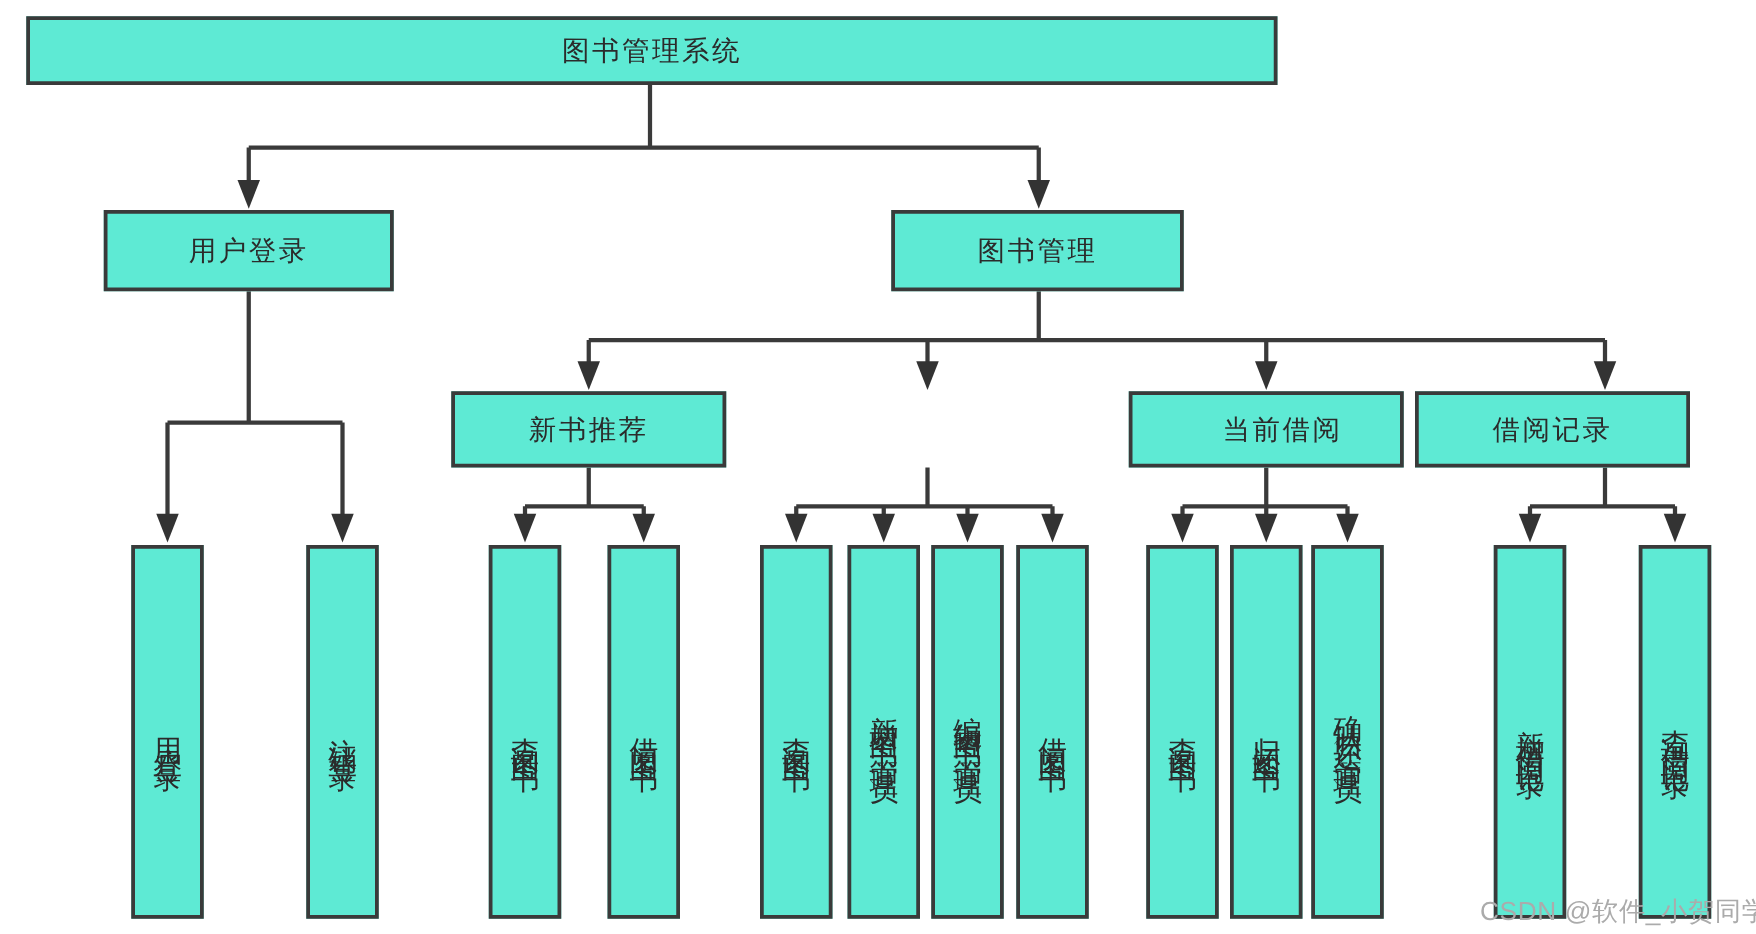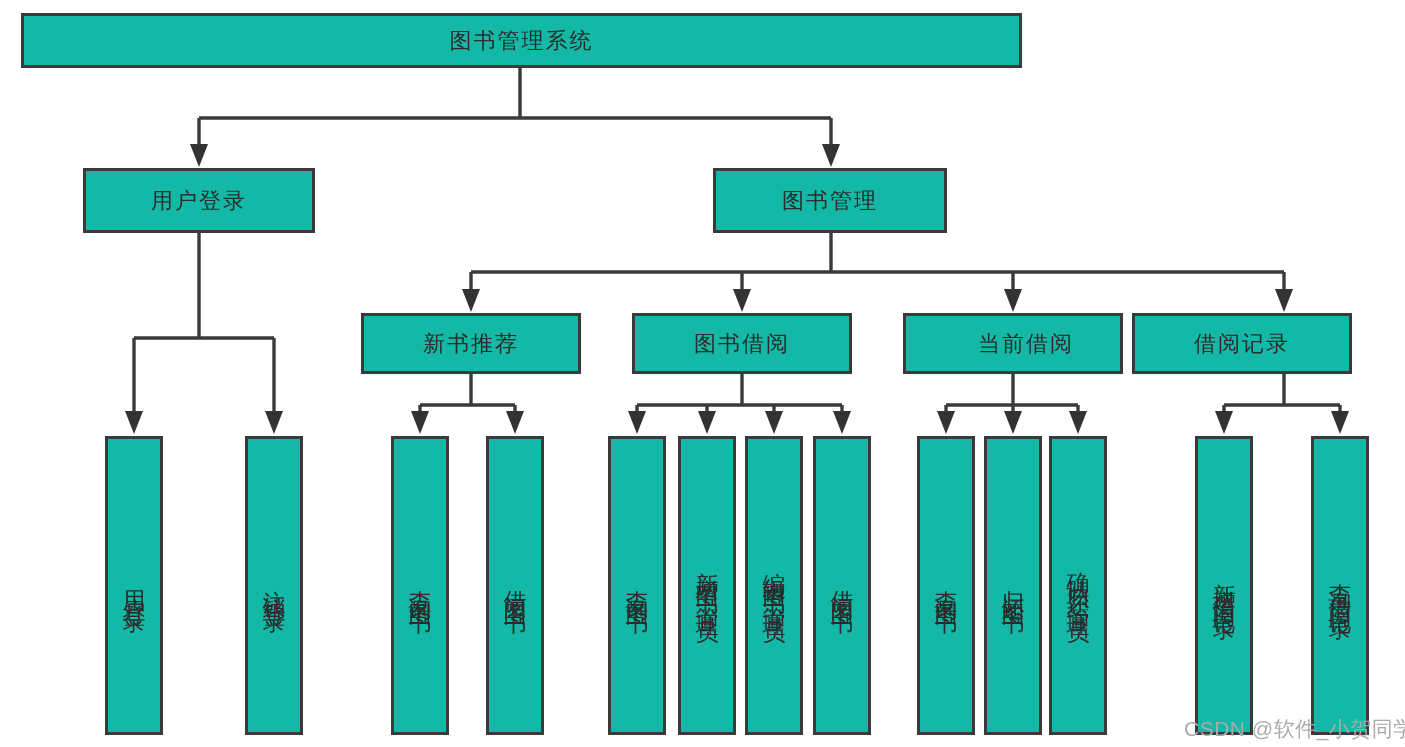--- a/index.html
+++ b/index.html
@@ -17,21 +17,21 @@
   }
   svg.connectors {
     position: absolute;
     left: 0;
     top: 0;
   }
   .node {
     position: absolute;
     box-sizing: border-box;
     border: 3px solid #3a3a3a;
-    background: #14b8a6;
+    background: #5eead4;
     display: flex;
     align-items: center;
     justify-content: center;
     color: #2b2b2b;
   }
   .node.h {
     font-size: 22px;
     letter-spacing: 2px;
     white-space: nowrap;
   }
@@ -126,21 +126,20 @@
       <polygon points="1331,411 1349,411 1340,434"></polygon>
     </g>
   </svg>
 
   <div class="node h" style="left:21px; top:13px; width:1001px; height:55px;">图书管理系统</div>
 
   <div class="node h" style="left:83px; top:168px; width:232px; height:65px;">用户登录</div>
   <div class="node h" style="left:361px; top:313px; width:220px; height:61px;">新书推荐</div>
 
   <div class="node h" style="left:713px; top:168px; width:234px; height:65px;">图书管理</div>
-  <div class="node h" style="left:632px; top:313px; width:220px; height:61px;">图书借阅</div>
   <div class="node h" style="left:903px; top:313px; width:220px; height:61px;padding-left:26px;">当前借阅</div>
   <div class="node h" style="left:1132px; top:313px; width:220px; height:61px;">借阅记录</div>
 
   <div class="node leaf" style="left:105px; top:436px; width:58px; height:299px;">用户登录</div>
   <div class="node leaf" style="left:245px; top:436px; width:58px; height:299px;">注销登录</div>
 
   <div class="node leaf" style="left:391px; top:436px; width:58px; height:299px;">查询图书</div>
   <div class="node leaf" style="left:486px; top:436px; width:58px; height:299px;">借阅图书</div>
 
   <div class="node leaf" style="left:608px; top:436px; width:58px; height:299px;">查询图书</div>

